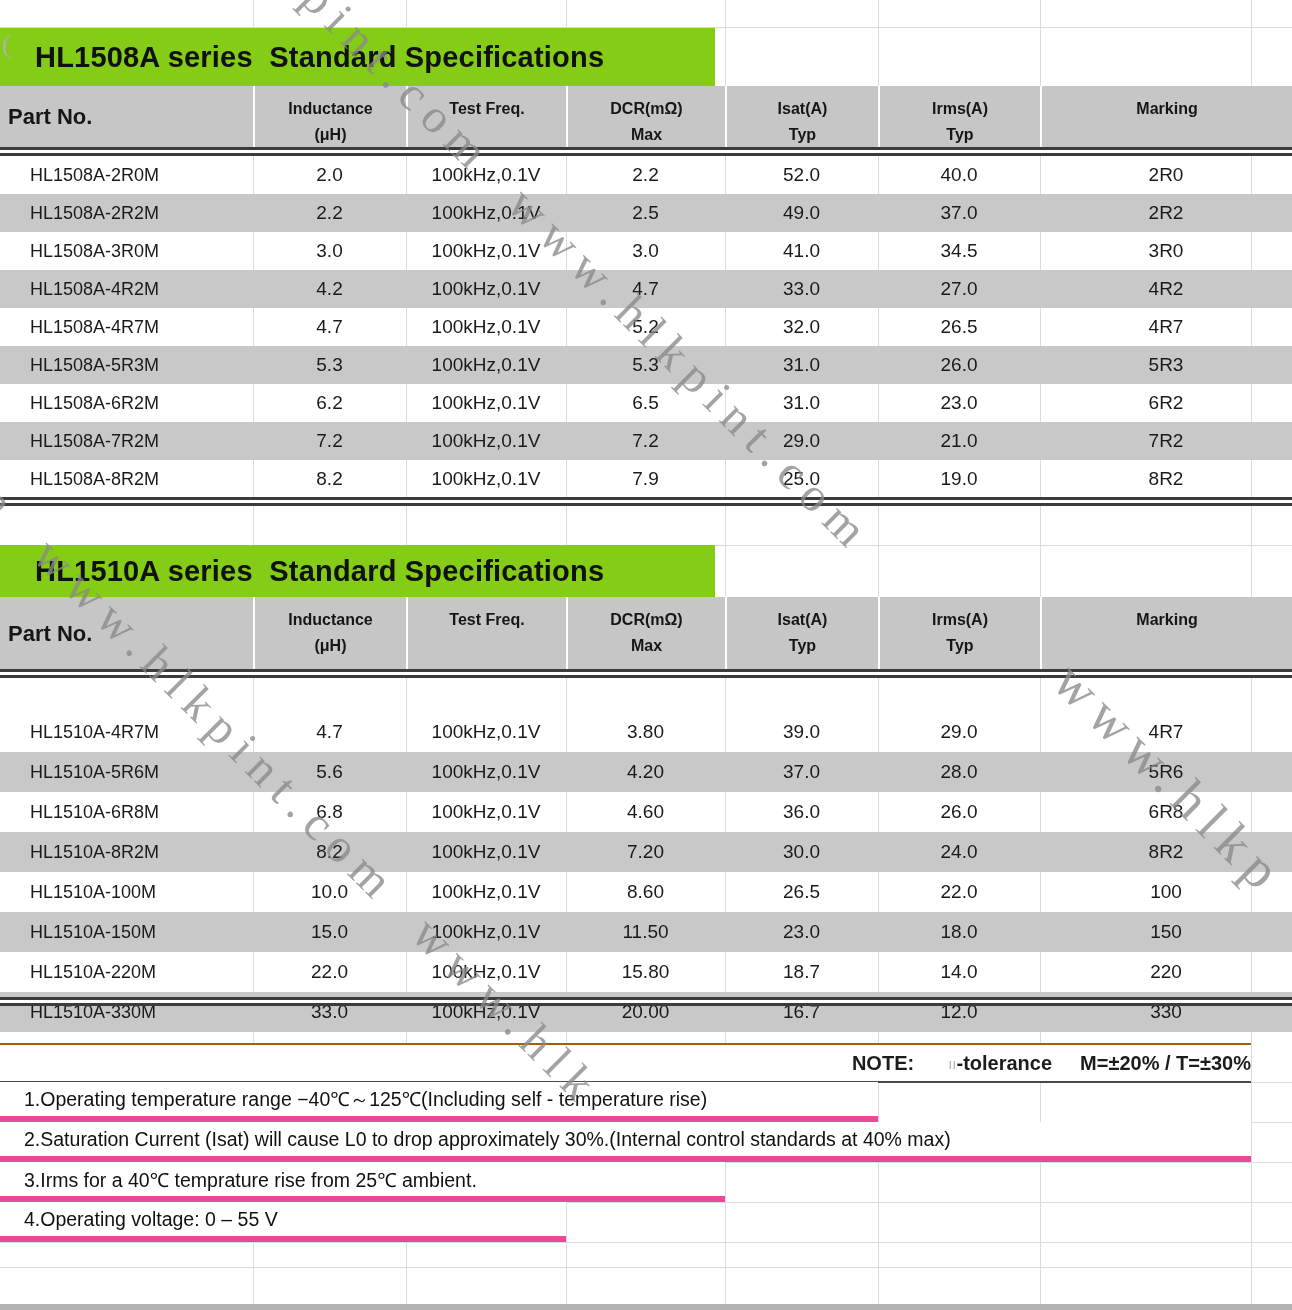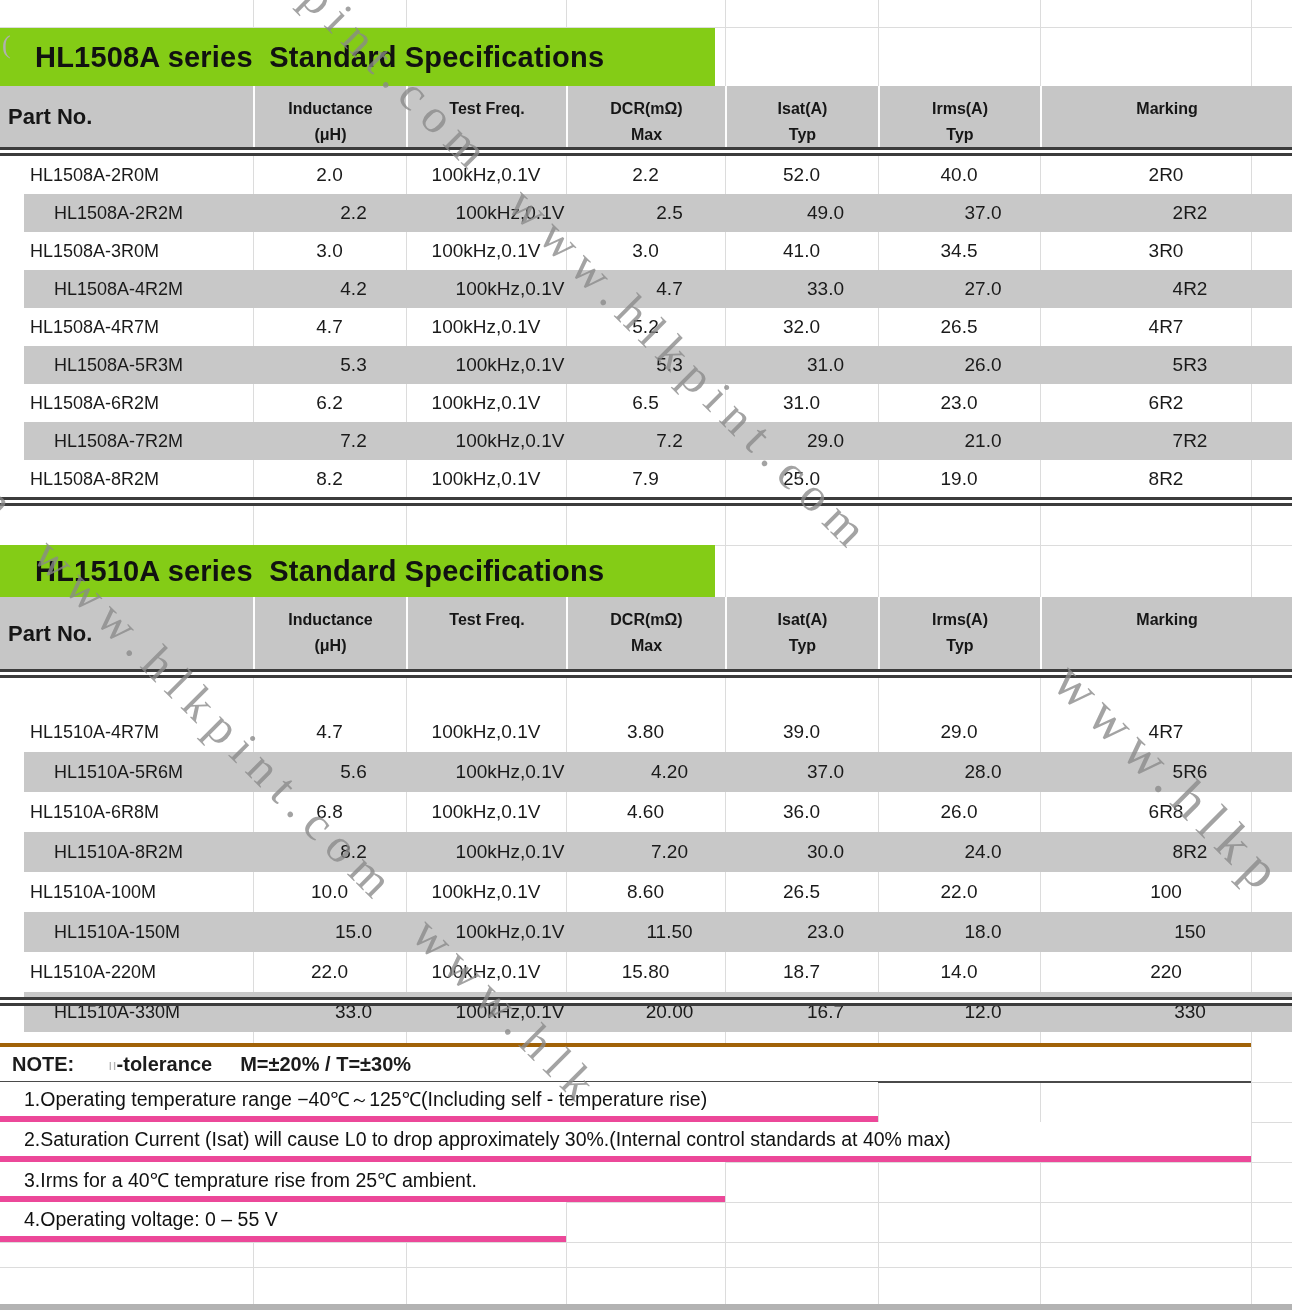--- a/index.html
+++ b/index.html
@@ -18,27 +18,27 @@
         display:grid;grid-template-columns:253px 153px 160px 159px 153px 162px 252px;box-sizing:border-box;}
   .hcell{display:flex;flex-direction:column;align-items:center;padding-top:10px;box-sizing:border-box;
          border-left:2px solid #fdfdfd;font-weight:bold;font-size:16px;line-height:26px;color:#161616;}
   .hcell.first{border-left:none;align-items:flex-start;justify-content:center;padding:0 4px 0 8px;font-size:22px;}
   
   .dline{position:absolute;left:0;width:1292px;height:9px;background:#fff;z-index:3;
          border-top:3px solid #3c3c3c;border-bottom:3px solid #3c3c3c;box-sizing:border-box;}
   
   .rows{position:absolute;left:0;width:1292px;z-index:2;}
   .trow{display:grid;grid-template-columns:253px 153px 160px 159px 153px 162px 252px;height:var(--rh);}
-  .trow.stripe{background:#c8c8c8;margin-left:24px;}
+  .trow.stripe{background:#c8c8c8;}
   .tcell{font-size:19px;text-align:center;line-height:var(--rh);white-space:nowrap;overflow:hidden;color:#1a1a1a;}
   .tcell.part{text-align:left;padding-left:30px;font-size:18px;}
   
   .noterow{position:absolute;left:0;top:1043px;width:1251px;height:40px;background:#fff;z-index:2;
-           border-top:4px solid #a16207;border-bottom:2px solid #4a4a4a;box-sizing:border-box;
-           display:flex;align-items:center;padding-left:12px;font-size:20px;font-weight:bold;white-space:pre;}
+           border-top:2px solid #a16207;border-bottom:2px solid #4a4a4a;box-sizing:border-box;
+           display:flex;align-items:center;padding-left:12px;font-size:20px;font-weight:bold;white-space:pre;justify-content:flex-end;}
   .noterow .faint{color:#b5b5b5;font-weight:normal;font-size:15px;margin-left:34px;}
   .noterow .vals{margin-left:28px;}
   .notecell{position:absolute;left:0;height:40px;background:#fff;z-index:2;border-bottom:6px solid #ec4899;
             box-sizing:border-box;display:flex;align-items:center;padding-left:24px;font-size:19.5px;white-space:pre;color:#111;}
   .botband{position:absolute;left:0;top:1304px;width:1292px;height:6px;background:#b3b3b3;z-index:2;}
   
   .wm{position:absolute;z-index:6;font-family:"Liberation Serif",serif;color:#8a8a8a;opacity:0.78;
       letter-spacing:10px;word-spacing:20px;white-space:nowrap;transform:rotate(45deg);transform-origin:0 0;}
   .stray{position:absolute;z-index:6;font-family:"Liberation Serif",serif;color:#b0b0b0;font-size:26px;z-index:6;}
 </style>

